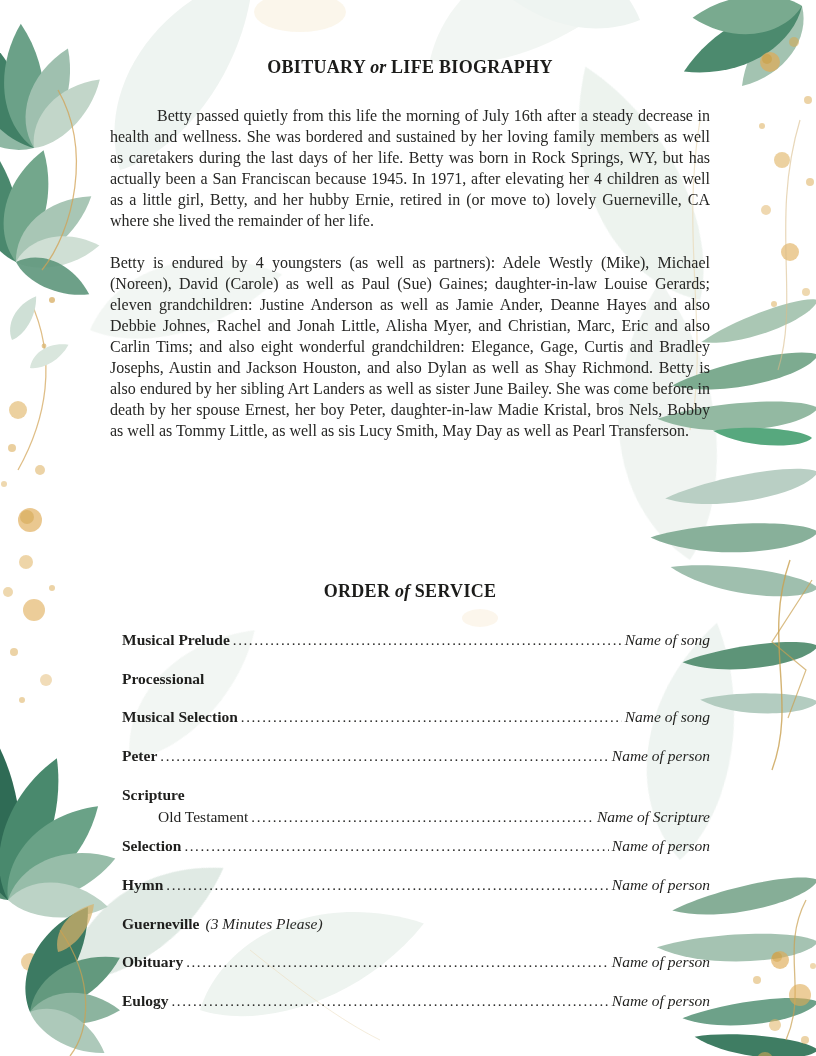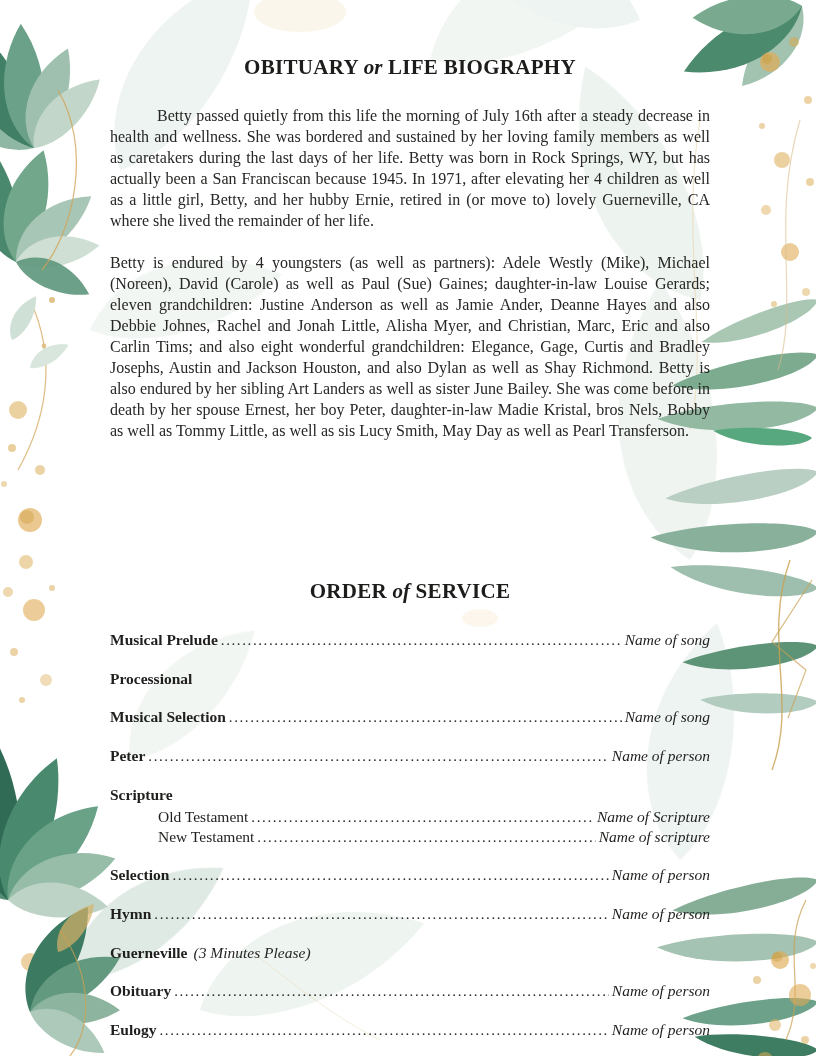--- a/index.html
+++ b/index.html
@@ -1,36 +1,36 @@
 <!DOCTYPE html>
 <html><head>
 <meta charset="utf-8">
 <style>
   html,body{margin:0;padding:0;background:#ffffff;}
   .page{position:relative;width:816px;height:1056px;background:#ffffff;overflow:hidden;
         font-family:"Liberation Serif", serif;color:#262624;}
   .deco{position:absolute;left:0;top:0;z-index:0;}
   .content{position:absolute;left:110px;top:56px;width:600px;z-index:2;}
-  h1,h2{text-align:center;font-size:21px;line-height:23px;font-weight:700;color:#1c1c1a;
+  h1,h2{text-align:center;font-size:18px;line-height:23px;font-weight:700;color:#1c1c1a;
         letter-spacing:.3px;margin:0;}
   h1 em,h2 em{font-style:italic;font-weight:700;letter-spacing:0;}
   h1{margin-bottom:26px;}
   .para{font-size:16px;line-height:21px;text-align:justify;margin:0 0 21px 0;color:#262624;}
   .indent{text-indent:47px;}
   .service-section{position:absolute;left:0;top:524px;width:600px;}
   .service-section h2{margin-bottom:26px;text-align:center;}
-  .svc-row{display:flex;align-items:baseline;font-size:15.5px;line-height:21px;margin:0 0 17px 0;}
+  .svc-row{display:flex;align-items:baseline;font-size:15.5px;line-height:21px;margin:0 0 17px 12px;}
   .svc-row.tight{margin-bottom:2px;}
   .svc-label{font-weight:700;white-space:nowrap;color:#1f1f1d;}
   .svc-note{font-style:italic;margin-left:6px;white-space:nowrap;}
   .dots{flex:1;overflow:hidden;white-space:nowrap;margin:0 3px;color:#2a2a28;}
   .dots::before{content:"..................................................................................................................................................................................";
         letter-spacing:1.6px;font-size:15px;}
   .svc-value{font-style:italic;white-space:nowrap;color:#1f1f1d;}
-  .svc-sub{margin:0 0 17px 0;padding-left:48px;}
+  .svc-sub{margin:0 0 8px 0;padding-left:48px;}
   .svc-sub .svc-row{margin:0;line-height:19px;}
   .svc-sub .svc-label{font-weight:400;}
 </style>
 </head>
 <body>
 
 <div class="page">
 
   <svg class="deco" width="816" height="1056" viewBox="0 0 816 1056" aria-hidden="true">
     <defs>
@@ -203,25 +203,20 @@
           </div>
           <div class="svc-row tight">
             <span class="svc-label">Scripture</span>
           </div>
           <div class="svc-sub">
             <div class="svc-row">
               <span class="svc-label">Old Testament</span>
               <span class="dots"></span>
               <span class="svc-value">Name of Scripture</span>
             </div>
-            <div class="svc-row">
-              <span class="svc-label">New Testament</span>
-              <span class="dots"></span>
-              <span class="svc-value">Name of scripture</span>
-            </div>
           </div>
           <div class="svc-row">
             <span class="svc-label">Selection</span>
             <span class="dots"></span>
             <span class="svc-value">Name of person</span>
           </div>
           <div class="svc-row">
             <span class="svc-label">Hymn</span>
             <span class="dots"></span>
             <span class="svc-value">Name of person</span>

